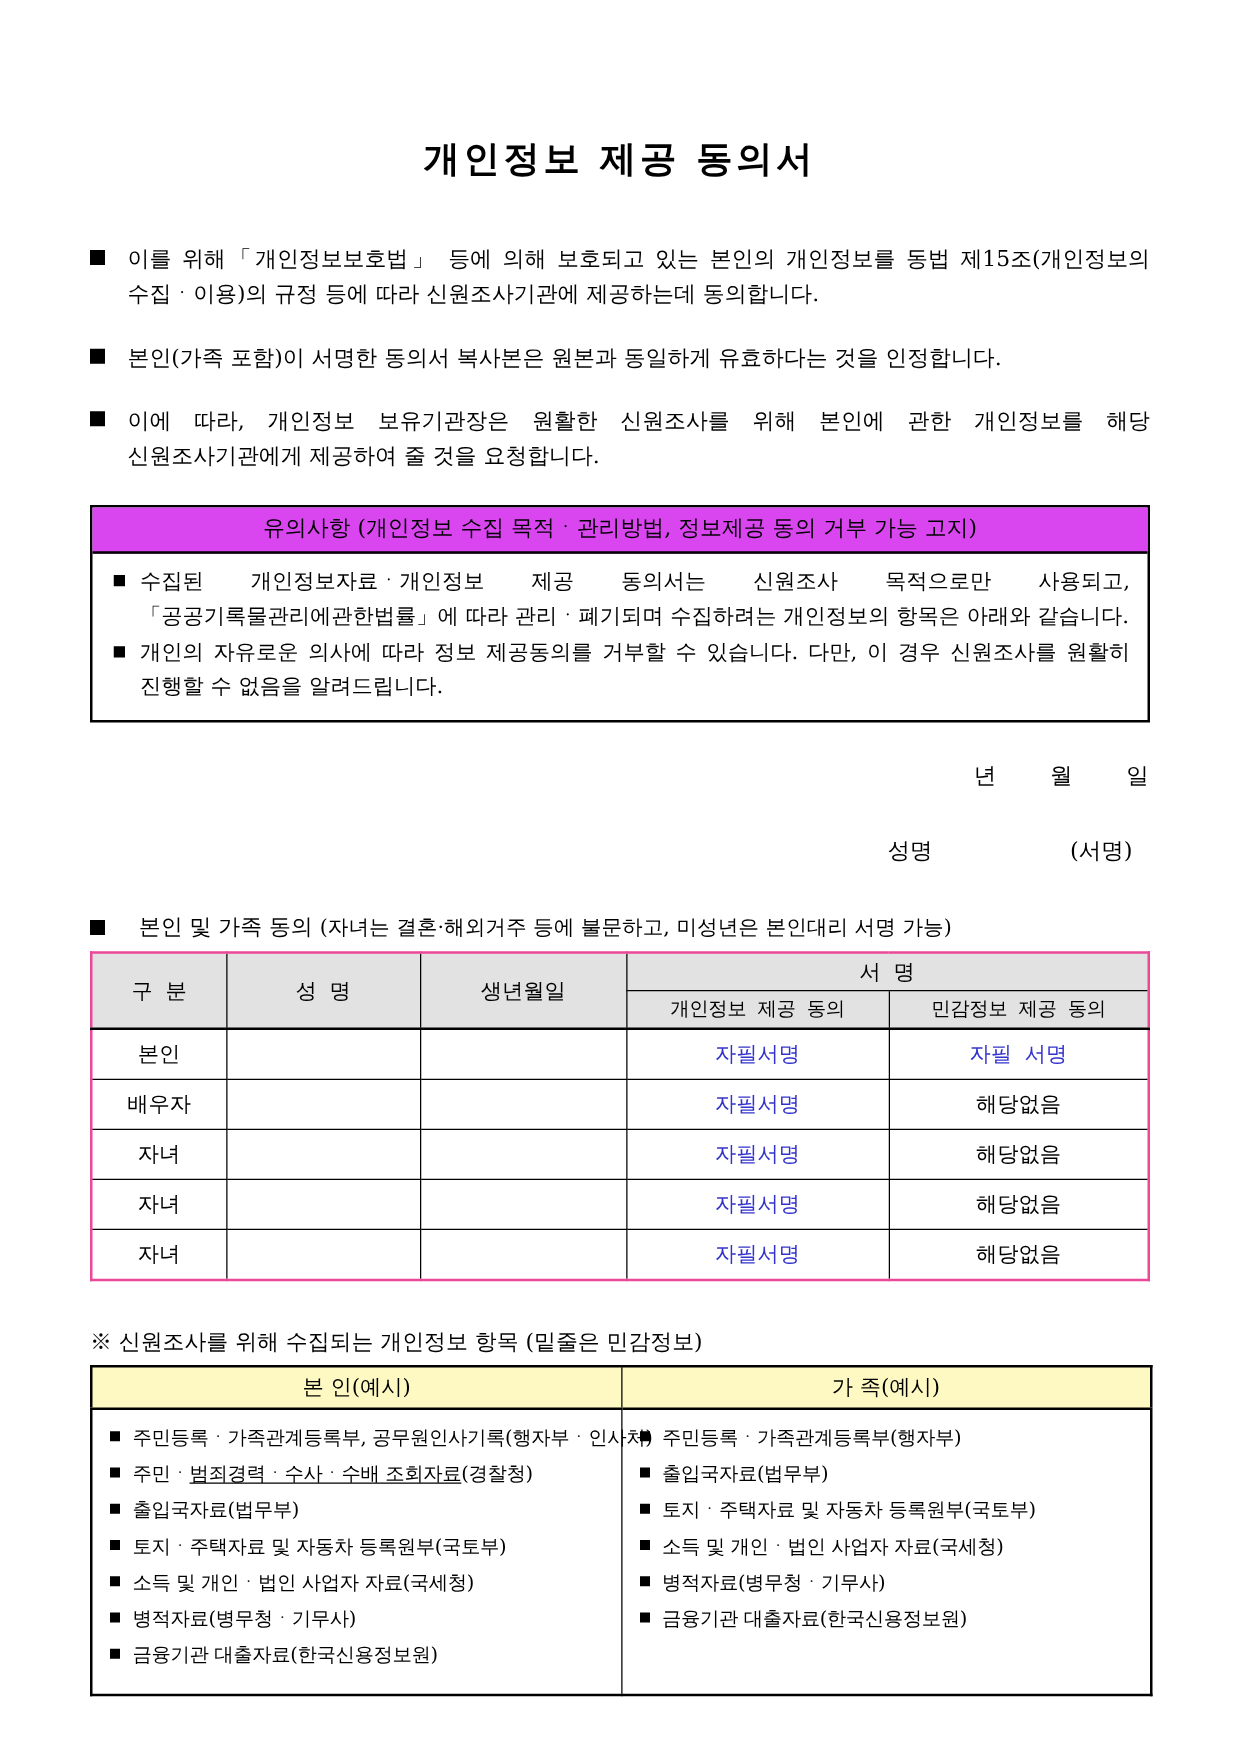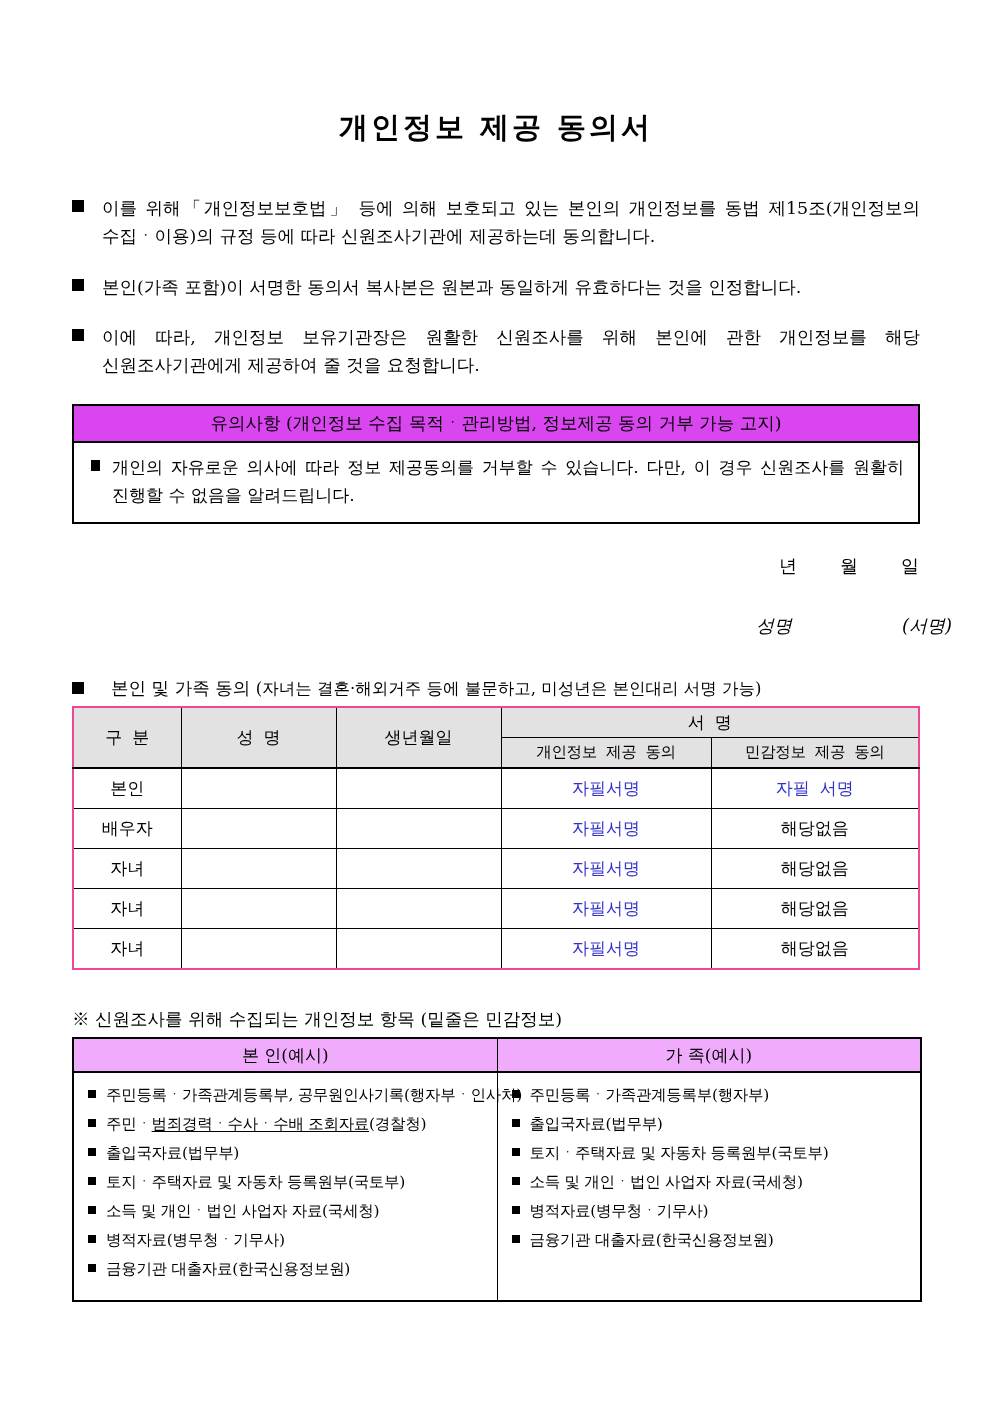--- a/index.html
+++ b/index.html
@@ -105,24 +105,23 @@
   
   .date-line {
     margin: 30px 72px 0 0;
     text-align: right;
     font-size: 18px;
     letter-spacing: 1px;
     padding-right: 0px;
   }
   .date-line span.gap { display: inline-block; width: 42px; }
   .sign-line {
-    margin: 36px 40px 0 0;
+    margin: 36px 86px 0 0;
     text-align: right;
     font-size: 18px;
-    font-style: italic;
   }
   .sign-line .nm { display: inline-block; }
   .sign-line .sg { display: inline-block; margin-left: 110px; }
 
   
   .sec-head {
     position: relative;
     margin: 39px 72px 7px 72px;
     font-size: 17.5px;
     padding-left: 39px;
@@ -166,21 +165,21 @@
 
   
   table.items {
     margin: 0 72px;
     width: 848px;
     border-collapse: collapse;
     table-layout: fixed;
     border: 2px solid #000;
   }
   table.items th {
-    background: #f0abfc;
+    background: #fef9c3;
     border: 1px solid #000;
     border-bottom: 2px solid #000;
     text-align: center;
     font-weight: normal;
     font-size: 17px;
     height: 28px;
     padding: 2px;
   }
   table.items td {
     border: 1px solid #000;
@@ -223,20 +222,21 @@
       <span class="para-line">이에 따라, 개인정보 보유기관장은 원활한 신원조사를 위해 본인에 관한 개인정보를 해당 신원조사기관에게 제공하여 줄 것을 요청합니다.</span>
     </div>
 
   </div>
 
   <div class="notice-box">
     <div class="notice-head">유의사항 (개인정보 수집 목적ㆍ관리방법, 정보제공 동의 거부 가능 고지)</div>
     <div class="notice-body">
       <div class="notice-item">
         <span class="sm-bullet"></span>
+        <span>수집된 개인정보자료ㆍ개인정보 제공 동의서는 신원조사 목적으로만 사용되고,「공공기록물관리에관한법률」에 따라 관리ㆍ폐기되며 수집하려는 개인정보의 항목은 아래와 같습니다.</span>
       </div>
       <div class="notice-item">
         <span class="sm-bullet"></span>
         <span>개인의 자유로운 의사에 따라 정보 제공동의를 거부할 수 있습니다. 다만, 이 경우 신원조사를 원활히 진행할 수 없음을 알려드립니다.</span>
       </div>
     </div>
   </div>
 
   <div class="date-line">
     <span>년</span><span class="gap"></span><span>월</span><span class="gap"></span><span>일</span>

